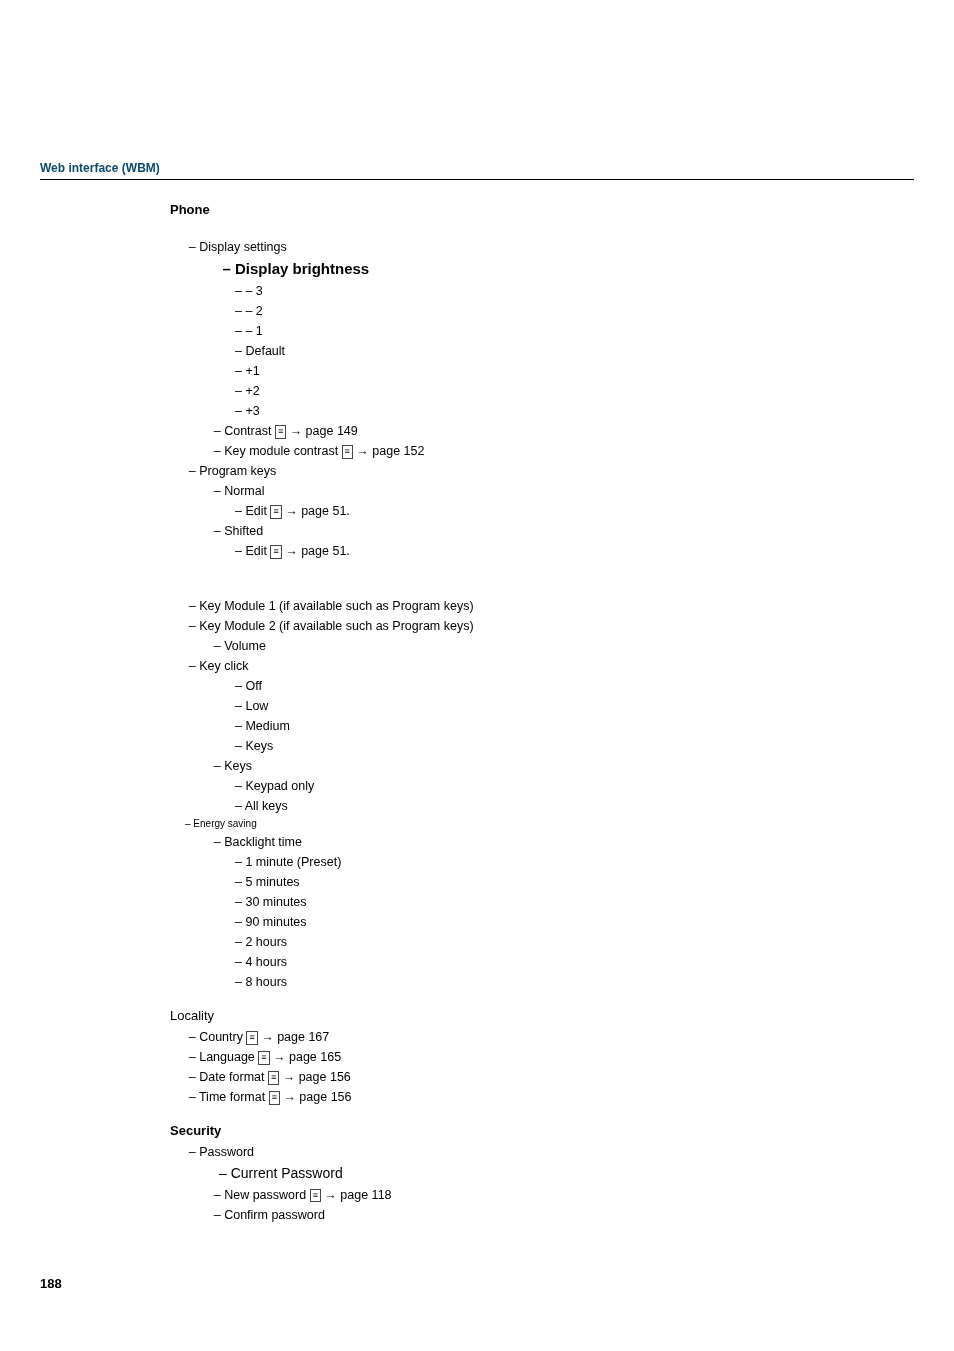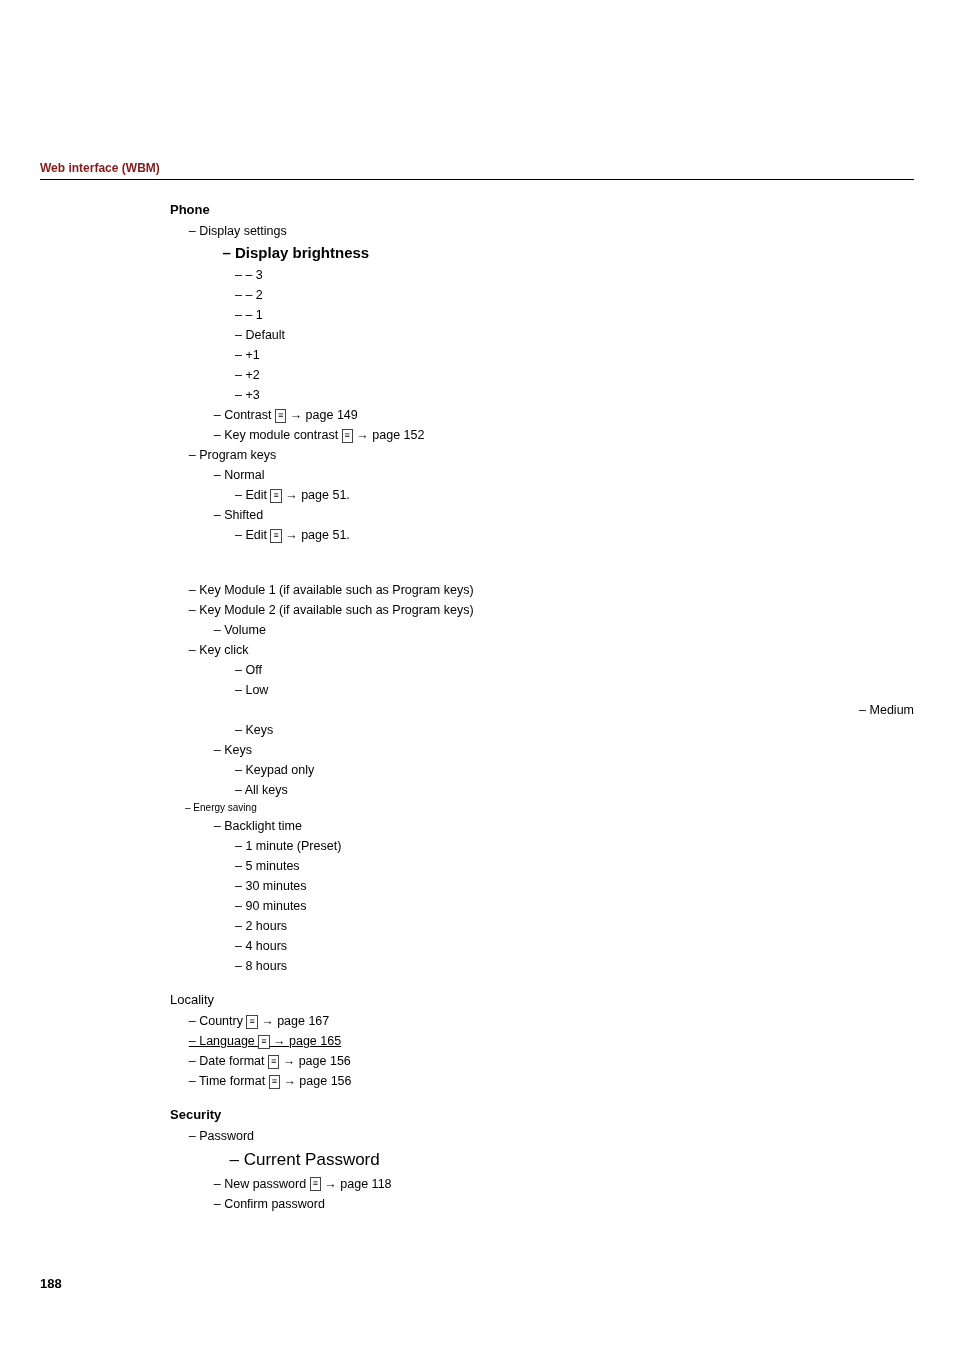--- a/index.html
+++ b/index.html
@@ -18,21 +18,21 @@
     }
     .page-header {
       padding: 160px 0 0 0;
       border-bottom: 1px solid #000000;
       margin: 0 40px;
       padding-bottom: 4px;
     }
     .header-title {
       font-size: 12px;
       font-weight: bold;
-      color: #7f1d1d;
+      color: #0c4a6e;
     }
     .content {
       margin: 20px 40px 0 170px;
       line-height: 1.55;
     }
     .page-number {
       position: absolute;
       bottom: 60px;
       left: 40px;
       font-size: 13px;
@@ -40,21 +40,21 @@
     }
   </style>
 </head>
 <body>
 
 <div class="page-header">
   <span class="header-title">Web interface (WBM)</span>
 </div>
 
 <div class="content" id="main-content">
-<div style="margin-top: 0px; font-weight: bold; font-size: 13px; margin-bottom: 1px;">Phone</div>
+<div style="margin-top: 0px; font-weight: bold; font-size: 13px; margin-bottom: 17px;">Phone</div>
     <div style="padding-left: 1.5em; font-size: 12.5px; line-height: 1.6;">– Display settings</div>
     <div style="padding-left: 3.5em; font-size: 15px; line-height: 1.6; font-weight: bold;">– Display brightness</div>
     <div style="padding-left: 5.2em; font-size: 12.5px; line-height: 1.6;">– –&nbsp;3</div>
     <div style="padding-left: 5.2em; font-size: 12.5px; line-height: 1.6;">– –&nbsp;2</div>
     <div style="padding-left: 5.2em; font-size: 12.5px; line-height: 1.6;">– –&nbsp;1</div>
     <div style="padding-left: 5.2em; font-size: 12.5px; line-height: 1.6;">– Default</div>
     <div style="padding-left: 5.2em; font-size: 12.5px; line-height: 1.6;">– +1</div>
     <div style="padding-left: 5.2em; font-size: 12.5px; line-height: 1.6;">– +2</div>
     <div style="padding-left: 5.2em; font-size: 12.5px; line-height: 1.6;">– +3</div>
     <div style="padding-left: 3.5em; font-size: 12.5px; line-height: 1.6;"><span>– Contrast </span><span style="display: inline-block; border: 1px solid rgb(68, 68, 68); font-size: 9px; padding: 0px 2px; vertical-align: middle; line-height: 1.3;">≡</span><span> → </span><span>page 149</span></div>
@@ -63,39 +63,39 @@
     <div style="padding-left: 3.5em; font-size: 12.5px; line-height: 1.6;">– Normal</div>
     <div style="padding-left: 5.2em; font-size: 12.5px; line-height: 1.6;"><span>– Edit </span><span style="display: inline-block; border: 1px solid rgb(68, 68, 68); font-size: 9px; padding: 0px 2px; vertical-align: middle; line-height: 1.3;">≡</span><span> → </span><span>page 51.</span></div>
     <div style="padding-left: 3.5em; font-size: 12.5px; line-height: 1.6;">– Shifted</div>
     <div style="padding-left: 5.2em; font-size: 12.5px; line-height: 1.6;"><span>– Edit </span><span style="display: inline-block; border: 1px solid rgb(68, 68, 68); font-size: 9px; padding: 0px 2px; vertical-align: middle; line-height: 1.3;">≡</span><span> → </span><span>page 51.</span></div>
     <div style="padding-left: 1.5em; font-size: 12.5px; line-height: 1.6; margin-top: 35px;">– Key Module 1 (if available such as Program keys)</div>
     <div style="padding-left: 1.5em; font-size: 12.5px; line-height: 1.6;">– Key Module 2 (if available such as Program keys)</div>
     <div style="padding-left: 3.5em; font-size: 12.5px; line-height: 1.6;">– Volume</div>
     <div style="padding-left: 1.5em; font-size: 12.5px; line-height: 1.6;">– Key click</div>
     <div style="padding-left: 5.2em; font-size: 12.5px; line-height: 1.6;">– Off</div>
     <div style="padding-left: 5.2em; font-size: 12.5px; line-height: 1.6;">– Low</div>
-    <div style="padding-left: 5.2em; font-size: 12.5px; line-height: 1.6; text-align: right;">– Medium</div>
+    <div style="padding-left: 5.2em; font-size: 12.5px; line-height: 1.6;">– Medium</div>
     <div style="padding-left: 5.2em; font-size: 12.5px; line-height: 1.6;">– Keys</div>
     <div style="padding-left: 3.5em; font-size: 12.5px; line-height: 1.6;">– Keys</div>
     <div style="padding-left: 5.2em; font-size: 12.5px; line-height: 1.6;">– Keypad only</div>
     <div style="padding-left: 5.2em; font-size: 12.5px; line-height: 1.6;">– All keys</div>
     <div style="padding-left: 1.5em; font-size: 10px; line-height: 1.6;">– Energy saving</div>
     <div style="padding-left: 3.5em; font-size: 12.5px; line-height: 1.6;">– Backlight time</div>
     <div style="padding-left: 5.2em; font-size: 12.5px; line-height: 1.6;">– 1 minute (Preset)</div>
     <div style="padding-left: 5.2em; font-size: 12.5px; line-height: 1.6;">– 5 minutes</div>
     <div style="padding-left: 5.2em; font-size: 12.5px; line-height: 1.6;">– 30 minutes</div>
     <div style="padding-left: 5.2em; font-size: 12.5px; line-height: 1.6;">– 90 minutes</div>
     <div style="padding-left: 5.2em; font-size: 12.5px; line-height: 1.6;">– 2 hours</div>
     <div style="padding-left: 5.2em; font-size: 12.5px; line-height: 1.6;">– 4 hours</div>
     <div style="padding-left: 5.2em; font-size: 12.5px; line-height: 1.6;">– 8 hours</div>
     <div style="margin-top: 14px; font-weight: normal; font-size: 13px; margin-bottom: 1px;">Locality</div>
     <div style="padding-left: 1.5em; font-size: 12.5px; line-height: 1.6;"><span>– Country </span><span style="display: inline-block; border: 1px solid rgb(68, 68, 68); font-size: 9px; padding: 0px 2px; vertical-align: middle; line-height: 1.3;">≡</span><span> → </span><span>page 167</span></div>
-    <div style="padding-left: 1.5em; font-size: 12.5px; line-height: 1.6; text-decoration: underline;"><span>– Language </span><span style="display: inline-block; border: 1px solid rgb(68, 68, 68); font-size: 9px; padding: 0px 2px; vertical-align: middle; line-height: 1.3;">≡</span><span> → </span><span>page 165</span></div>
+    <div style="padding-left: 1.5em; font-size: 12.5px; line-height: 1.6;"><span>– Language </span><span style="display: inline-block; border: 1px solid rgb(68, 68, 68); font-size: 9px; padding: 0px 2px; vertical-align: middle; line-height: 1.3;">≡</span><span> → </span><span>page 165</span></div>
     <div style="padding-left: 1.5em; font-size: 12.5px; line-height: 1.6;"><span>– Date format </span><span style="display: inline-block; border: 1px solid rgb(68, 68, 68); font-size: 9px; padding: 0px 2px; vertical-align: middle; line-height: 1.3;">≡</span><span> → </span><span>page 156</span></div>
     <div style="padding-left: 1.5em; font-size: 12.5px; line-height: 1.6;"><span>– Time format </span><span style="display: inline-block; border: 1px solid rgb(68, 68, 68); font-size: 9px; padding: 0px 2px; vertical-align: middle; line-height: 1.3;">≡</span><span> → </span><span>page 156</span></div>
     <div style="margin-top: 14px; font-weight: bold; font-size: 13px; margin-bottom: 1px;">Security</div>
     <div style="padding-left: 1.5em; font-size: 12.5px; line-height: 1.6;">– Password</div>
-    <div style="padding-left: 3.5em; font-size: 17px; line-height: 1.6;">– Current Password</div>
+    <div style="padding-left: 3.5em; font-size: 14px; line-height: 1.6;">– Current Password</div>
     <div style="padding-left: 3.5em; font-size: 12.5px; line-height: 1.6;"><span>– New password </span><span style="display: inline-block; border: 1px solid rgb(68, 68, 68); font-size: 9px; padding: 0px 2px; vertical-align: middle; line-height: 1.3;">≡</span><span> → </span><span>page 118</span></div>
     <div style="padding-left: 3.5em; font-size: 12.5px; line-height: 1.6;">– Confirm password</div>
   </div>
 
 <div class="page-number">188</div>
 
 </body></html>

